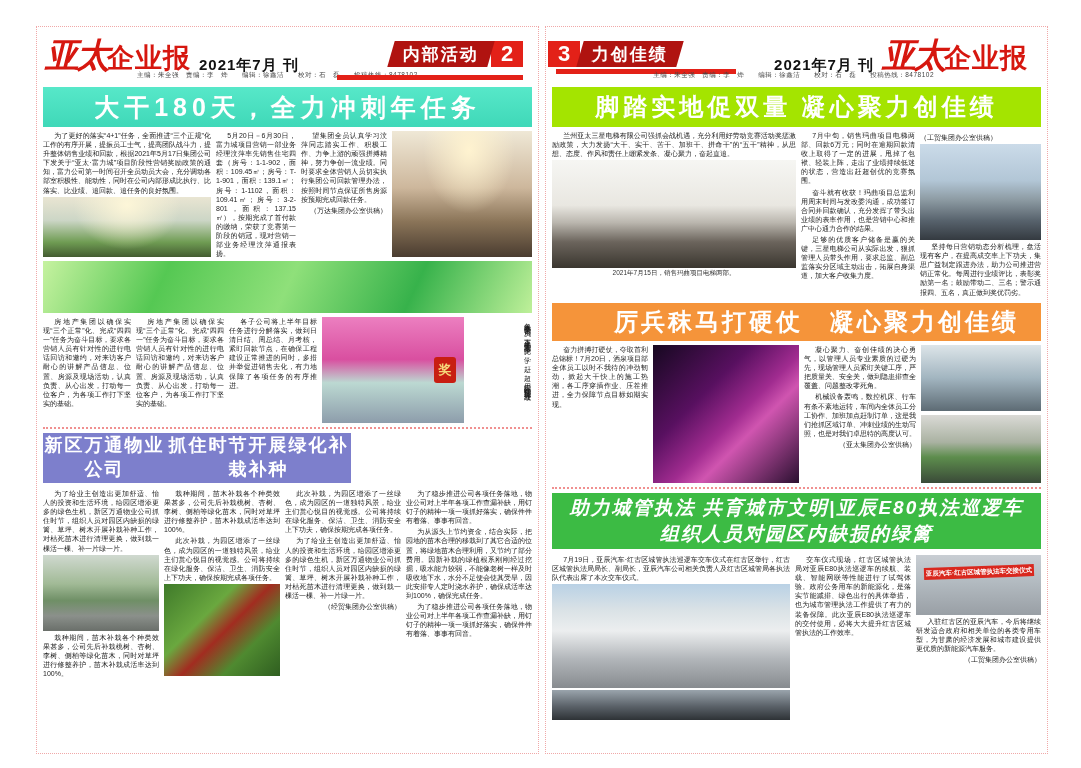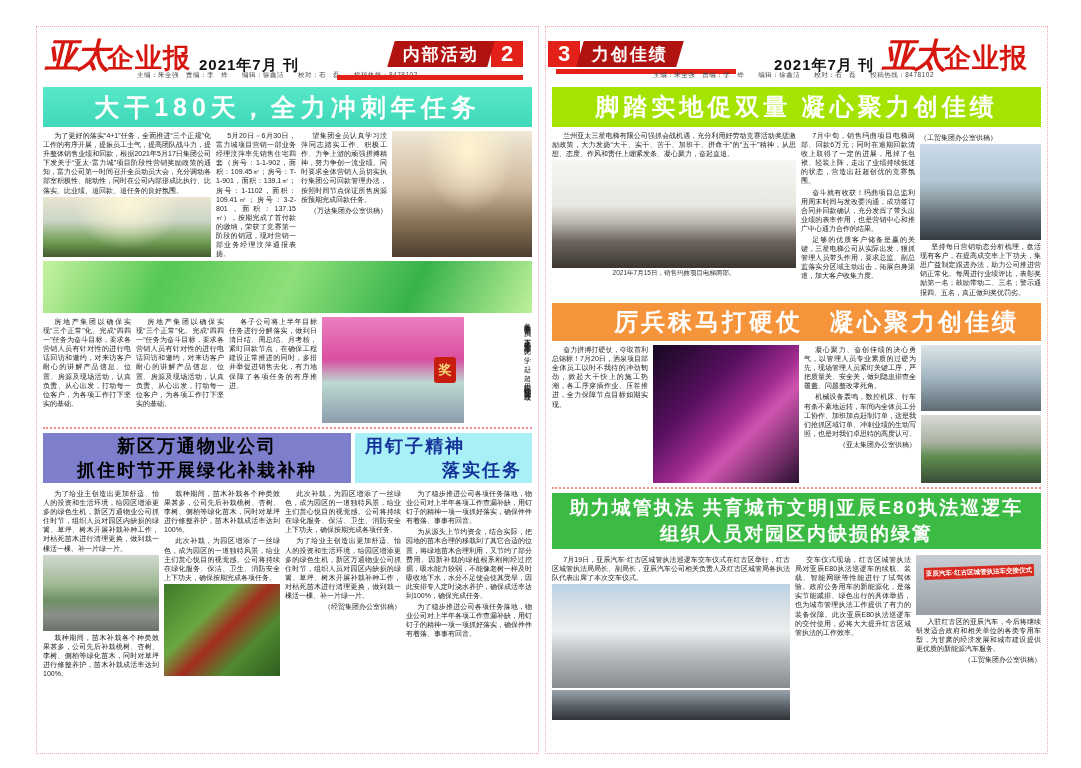--- a/index.html
+++ b/index.html
@@ -21,22 +21,22 @@
   .sec-name{background:#b01310;color:#fff;font-weight:900;font-size:17px;display:flex;align-items:center;padding:0 12px;transform:skewX(-16deg);letter-spacing:2px;}
   .sec-name span{transform:skewX(16deg);}
   .sec-num{background:#e32118;color:#fff;font-weight:900;font-size:22px;width:32px;display:flex;align-items:center;justify-content:center;}
 
   
   .banner{position:absolute;left:6px;right:6px;color:#fff;font-weight:900;text-align:center;display:flex;flex-direction:column;justify-content:center;}
   .banner-teal{background:linear-gradient(180deg,#57e8c9,#3fd8b8);height:40px;font-size:25px;letter-spacing:5px;}
   .banner-green-grad{background:linear-gradient(115deg,#c6f2a0 0%,#55c853 25%,#8fe07a 50%,#37b24b 75%,#bff09a 100%);height:52px;font-size:20px;letter-spacing:6px;line-height:1.25;}
   .banner-chartreuse{background:#a4e400;height:40px;font-size:24px;letter-spacing:4px;align-items:center;}
   .banner-orange{background:#f5943a;height:38px;font-size:24px;letter-spacing:3px;}
-  .banner-greenbox{background:#3cbb44;height:56px;font-size:19px;letter-spacing:2px;line-height:1.35;}
-  .box-purple{position:absolute;background:#7d7fcc;color:#000000;font-weight:900;font-size:18px;text-align:center;line-height:1.35;display:flex;flex-direction:column;justify-content:center;letter-spacing:2px;}
+  .banner-greenbox{background:#3cbb44;height:56px;font-size:19px;letter-spacing:2px;line-height:1.35;font-style:italic;}
+  .box-purple{position:absolute;background:#7d7fcc;color:#ffffff;font-weight:900;font-size:18px;text-align:center;line-height:1.35;display:flex;justify-content:center;letter-spacing:2px;}
   .box-cyan{position:absolute;background:#a8f0f6;color:#16339b;font-weight:900;font-size:18px;line-height:1.35;display:flex;flex-direction:column;justify-content:center;padding:0 10px;letter-spacing:2px;}
   .box-cyan .l2{text-align:right;}
 
   
   .art{position:absolute;display:flex;gap:5px;overflow:hidden;}
   .col{overflow:hidden;font-size:7px;line-height:1.3;text-align:justify;color:#1c1c1c;}
   .col p{margin:0 0 2px 0;text-indent:1.6em;}
   .cap{font-size:7px;text-align:right;color:#1c1c1c;margin-top:2px;}
   .pcap{font-size:6.5px;color:#333;margin-top:1px;text-align:center;}
   .vcol{writing-mode:vertical-rl;font-size:7px;line-height:1.5;letter-spacing:1px;overflow:hidden;color:#1c1c1c;}
@@ -121,24 +121,20 @@
       </div>
       <div class="vcol" style="flex:1;height:106px;">各级各类营销人员，在下半年劳动竞赛中比、学、赶、超，用实际行动创造优异业绩。</div>
     </div>
 
     <div class="rule" style="top:400px;"></div>
 
     <div class="box-purple" style="top:406px;left:6px;width:308px;height:50px;">
       <span>新区万通物业公司</span>
       <span>抓住时节开展绿化补栽补种</span>
     </div>
-    <div class="box-cyan" style="top:406px;left:318px;right:6px;height:50px;">
-      <span>用钉子精神</span>
-      <span class="l2">落实任务</span>
-    </div>
 
     <div class="art" style="top:462px;left:6px;right:6px;height:254px;">
       <div class="col" style="width:116px;">
         <p>为了给业主创造出更加舒适、怡人的投资和生活环境，给园区增添更多的绿色生机，新区万通物业公司抓住时节，组织人员对园区内缺损的绿篱、草坪、树木开展补栽补种工作，对枯死苗木进行清理更换，做到栽一棵活一棵、补一片绿一片。</p>
         <div class="ph ph-road" style="width:116px;height:76px;margin:2px 0;"></div>
         <p>栽种期间，苗木补栽各个种类效果甚多，公司先后补栽桃树、杏树、李树、侧柏等绿化苗木，同时对草坪进行修整养护，苗木补栽成活率达到100%。</p>
       </div>
       <div class="col" style="width:116px;">
         <p>栽种期间，苗木补栽各个种类效果甚多，公司先后补栽桃树、杏树、李树、侧柏等绿化苗木，同时对草坪进行修整养护，苗木补栽成活率达到100%。</p>
         <p>此次补栽，为园区增添了一丝绿色，成为园区的一道独特风景，给业主们赏心悦目的视觉感。公司将持续在绿化服务、保洁、卫生、消防安全上下功夫，确保按期完成各项任务。</p>

